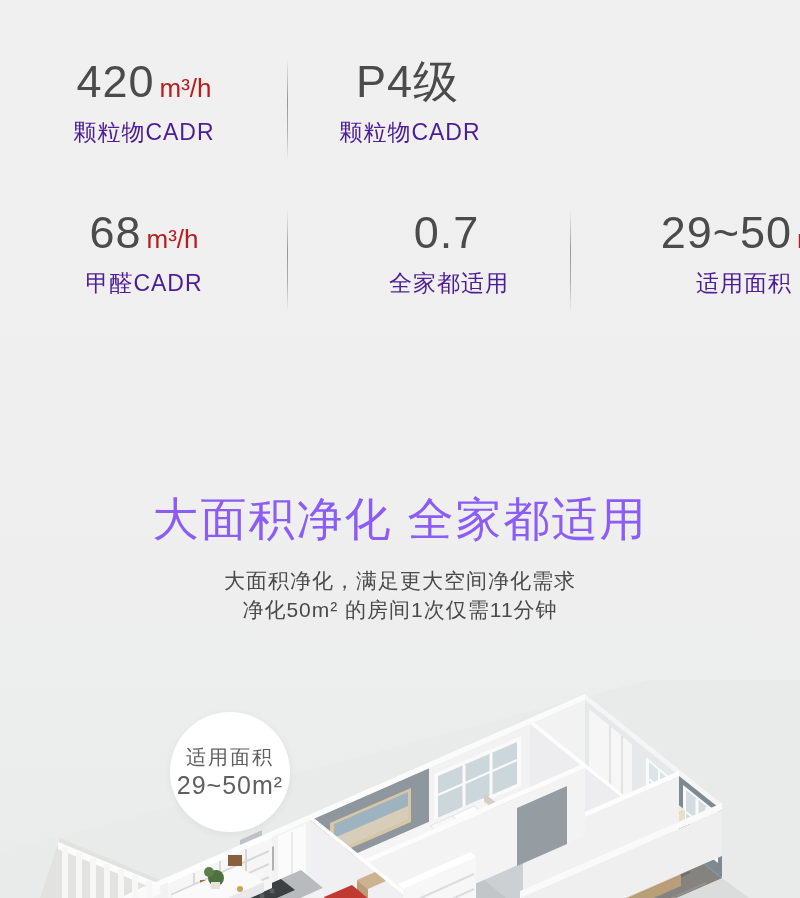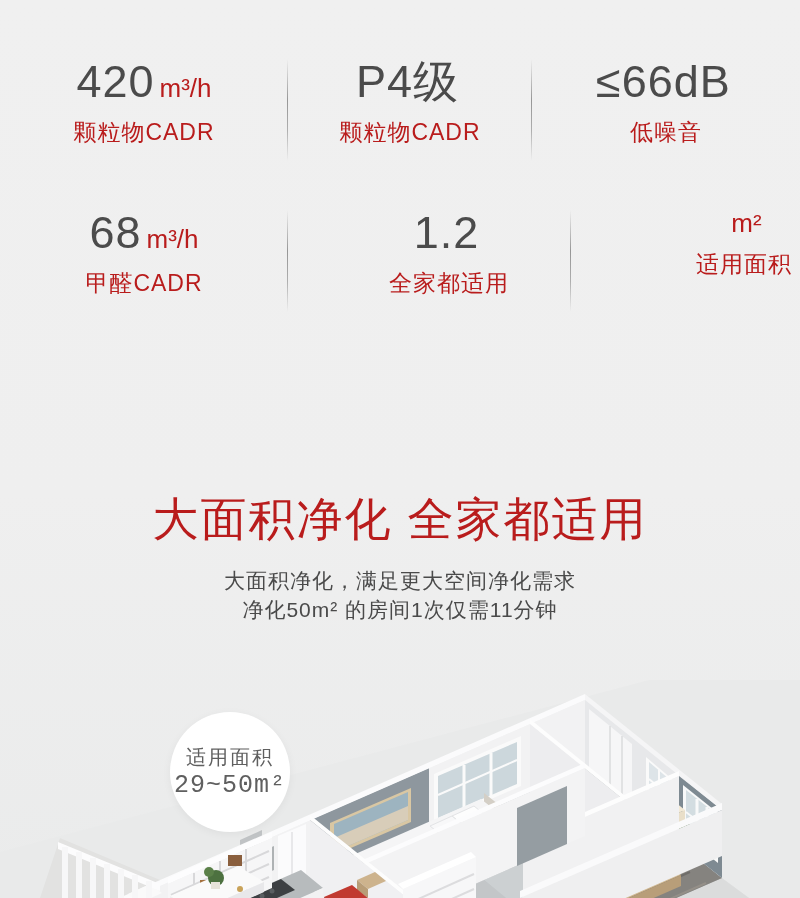--- a/index.html
+++ b/index.html
@@ -14,79 +14,73 @@
   .spec-row{display:grid;grid-template-columns:288px 244px 268px;}
   .spec-row + .spec-row{margin-top:60px;gap:39px;}
   .spec-cell{position:relative;text-align:center;padding-top:2px;}
   .spec-cell:not(:last-child)::after{
     content:"";position:absolute;right:0;top:2px;height:102px;width:1px;
     background:linear-gradient(180deg,rgba(140,140,140,0) 0%,rgba(120,120,120,.75) 40%,rgba(120,120,120,.55) 70%,rgba(140,140,140,0) 100%);
   }
   .spec-value-row{display:flex;align-items:baseline;justify-content:center;
     font-size:45px;font-weight:300;color:#4b4b4b;line-height:1;letter-spacing:1px;}
   .spec-unit{font-size:26px;font-weight:300;color:#b91c1c;margin-left:5px;letter-spacing:0;}
-  .spec-label{margin-top:13px;font-size:23px;color:#b91c1c;letter-spacing:1px;}
+  .spec-label{margin-top:13px;font-size:23px;color:#4c1d95;letter-spacing:1px;}
   
   .headline{position:absolute;top:489px;left:0;width:800px;text-align:center;}
-  .headline-title{font-size:46px;font-weight:500;color:#b91c1c;letter-spacing:2px;}
+  .headline-title{font-size:46px;font-weight:500;color:#8b5cf6;letter-spacing:2px;}
   .headline-sub{margin-top:15px;font-size:21px;line-height:29px;color:#4a4a4a;letter-spacing:1px;}
   
   .scene{position:absolute;left:0;top:680px;width:800px;height:218px;}
   .badge{
     position:absolute;left:170px;top:712px;width:120px;height:120px;border-radius:50%;
     background:#ffffff;box-shadow:0 2px 8px rgba(0,0,0,.05);z-index:5;
     display:flex;flex-direction:column;align-items:center;justify-content:center;color:#5f5f5f;
   }
   .badge-line1{font-size:20px;letter-spacing:2px;}
-  .badge-line2{font-size:25px;margin-top:0;letter-spacing:1px;font-family:Liberation Mono, monospace;}
+  .badge-line2{font-size:25px;margin-top:0;letter-spacing:1px;}
 </style>
 </head>
 <body>
 
 <div class="specs">
   <div class="spec-row">
     <div class="spec-cell">
       <div class="spec-value-row">
         <span>420</span>
           <span class="spec-unit">m³/h</span>
       </div>
       <div class="spec-label">颗粒物CADR</div>
     </div>
     <div class="spec-cell">
       <div class="spec-value-row">
         <span>P4级</span>
           <span class="spec-unit"></span>
       </div>
       <div class="spec-label">颗粒物CADR</div>
     </div>
-    <div class="spec-cell">
-      <div class="spec-value-row">
-        <span>≤66dB</span>
-          <span class="spec-unit"></span>
-      </div>
-      <div class="spec-label">低噪音</div>
-    </div>
   </div>
   <div class="spec-row">
     <div class="spec-cell">
       <div class="spec-value-row">
         <span>68</span>
           <span class="spec-unit">m³/h</span>
       </div>
       <div class="spec-label">甲醛CADR</div>
     </div>
     <div class="spec-cell">
       <div class="spec-value-row">
-        <span>1.2</span>
+        <span>0.7</span>
           <span class="spec-unit"></span>
       </div>
       <div class="spec-label">全家都适用</div>
     </div>
     <div class="spec-cell">
       <div class="spec-value-row">
+        <span>29~50</span>
           <span class="spec-unit">m²</span>
       </div>
       <div class="spec-label">适用面积</div>
     </div>
   </div>
 </div>
 
 <div class="headline">
   <div class="headline-title">大面积净化 全家都适用</div>
   <div class="headline-sub">

